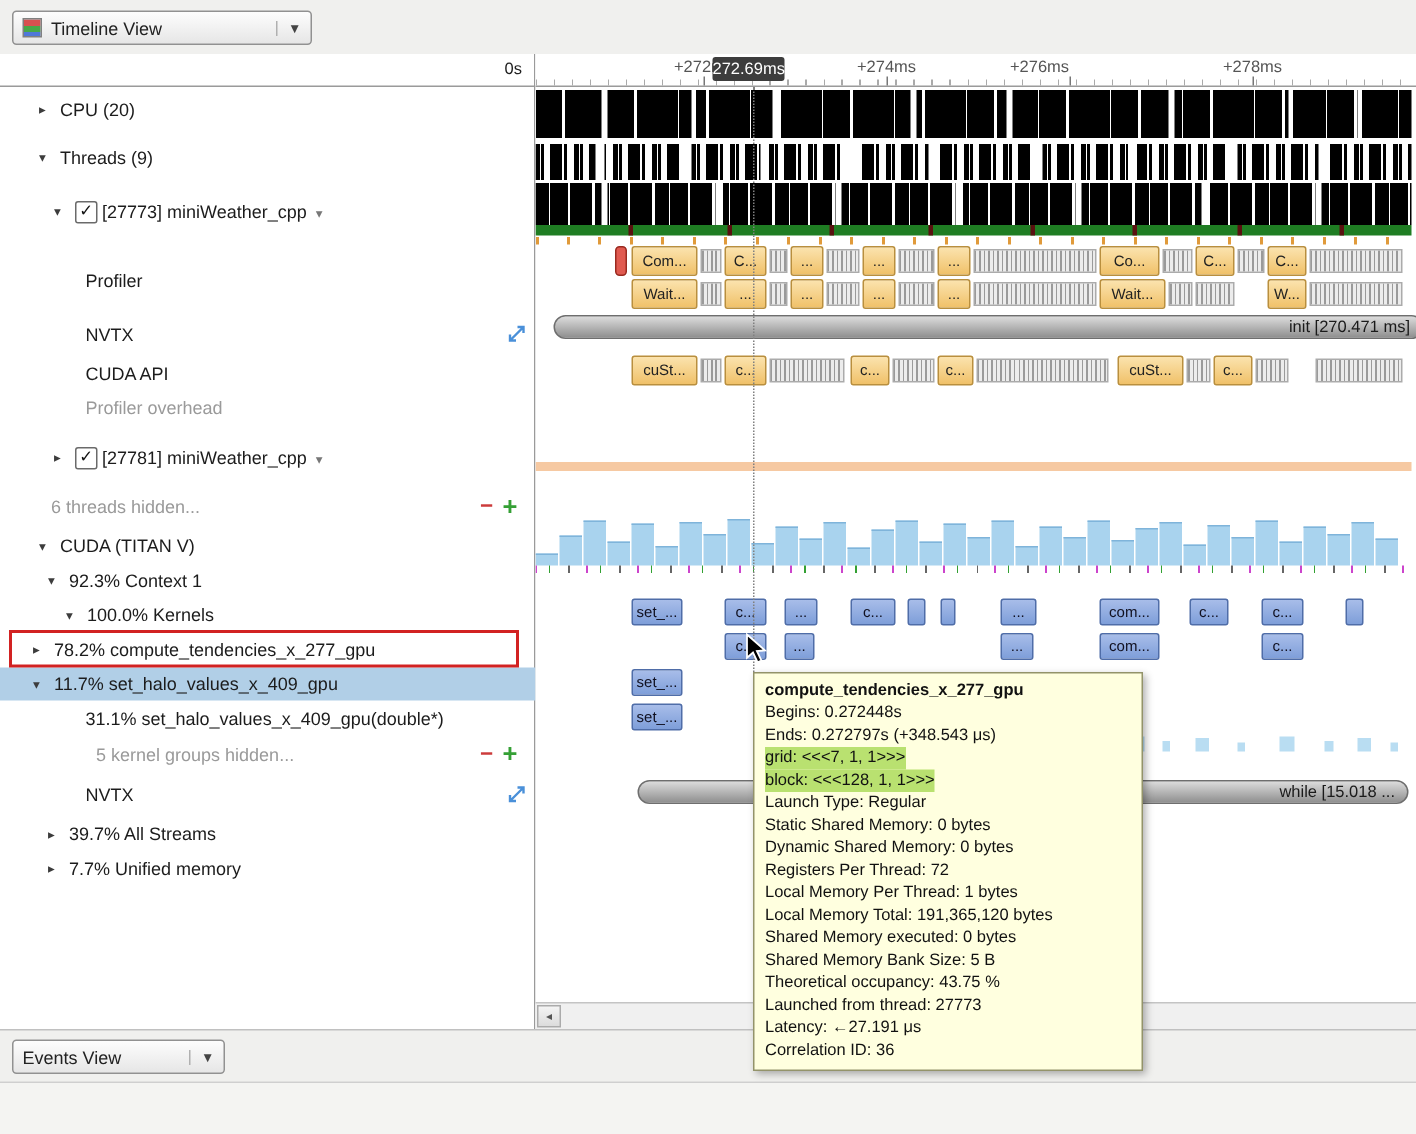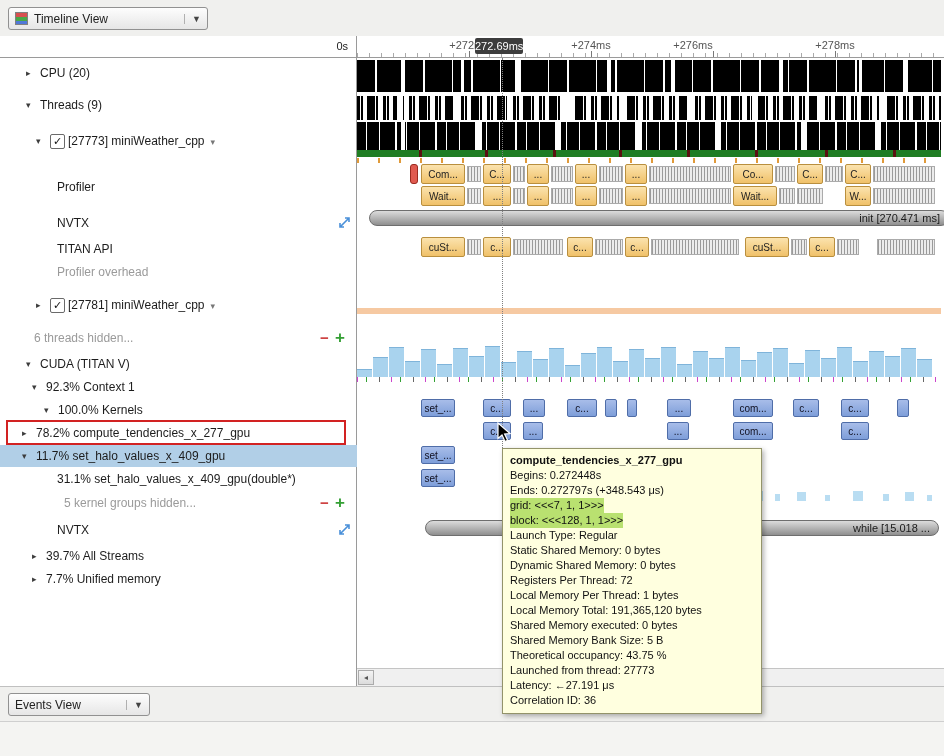--- a/index.html
+++ b/index.html
@@ -102,21 +102,21 @@
           <div class="tree-row" style="top: 140px;">
             <span class="tr-el label" style="left: 57px;">Profiler</span>
           </div>
           <div class="tree-row" style="top: 176px;">
             <span class="tr-el label" style="left: 57px;">NVTX</span>
             <span class="tr-el exp" style="left: 338px;"><svg width="13" height="13" viewBox="0 0 13 13">
                 <path d="M2 11 L11 2 M7 2 h4 v4 M6 11 H2 V7" fill="none" stroke="#4a90d9" stroke-width="1.6"></path>
               </svg></span>
           </div>
           <div class="tree-row" style="top: 202px;">
-            <span class="tr-el label" style="left: 57px;">TITAN API</span>
+            <span class="tr-el label" style="left: 57px;">CUDA API</span>
           </div>
           <div class="tree-row muted" style="top: 225px;">
             <span class="tr-el label" style="left: 57px;">Profiler overhead</span>
           </div>
           <div class="tree-row" style="top: 258px;">
             <span class="tr-el arrow" style="left: 36px;">▸</span>
             <span class="tr-el checkbox" style="left: 50px;">✓</span>
             <span class="tr-el label" style="left: 68px;">[27781] miniWeather_cpp<span class="caret">▾</span></span>
           </div>
           <div class="tree-row muted" style="top: 291px;">

